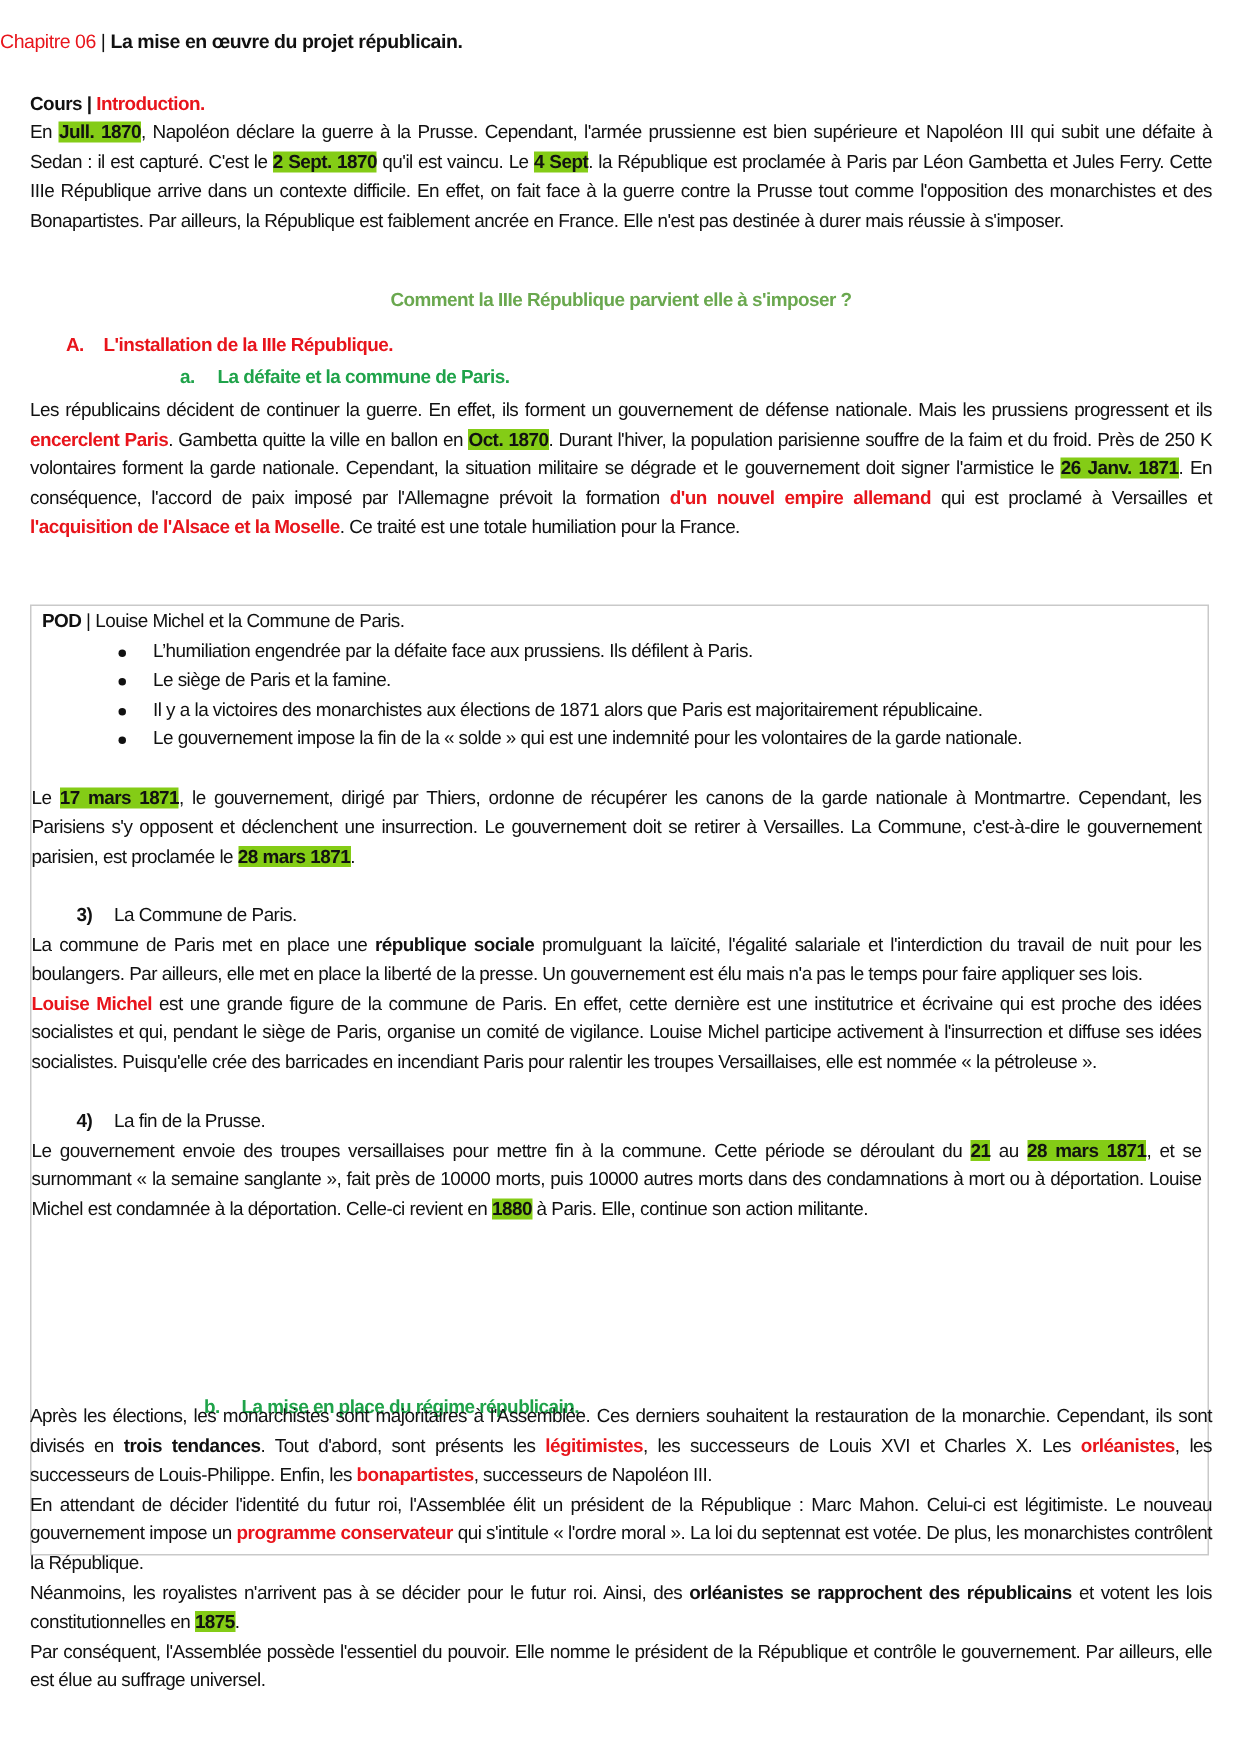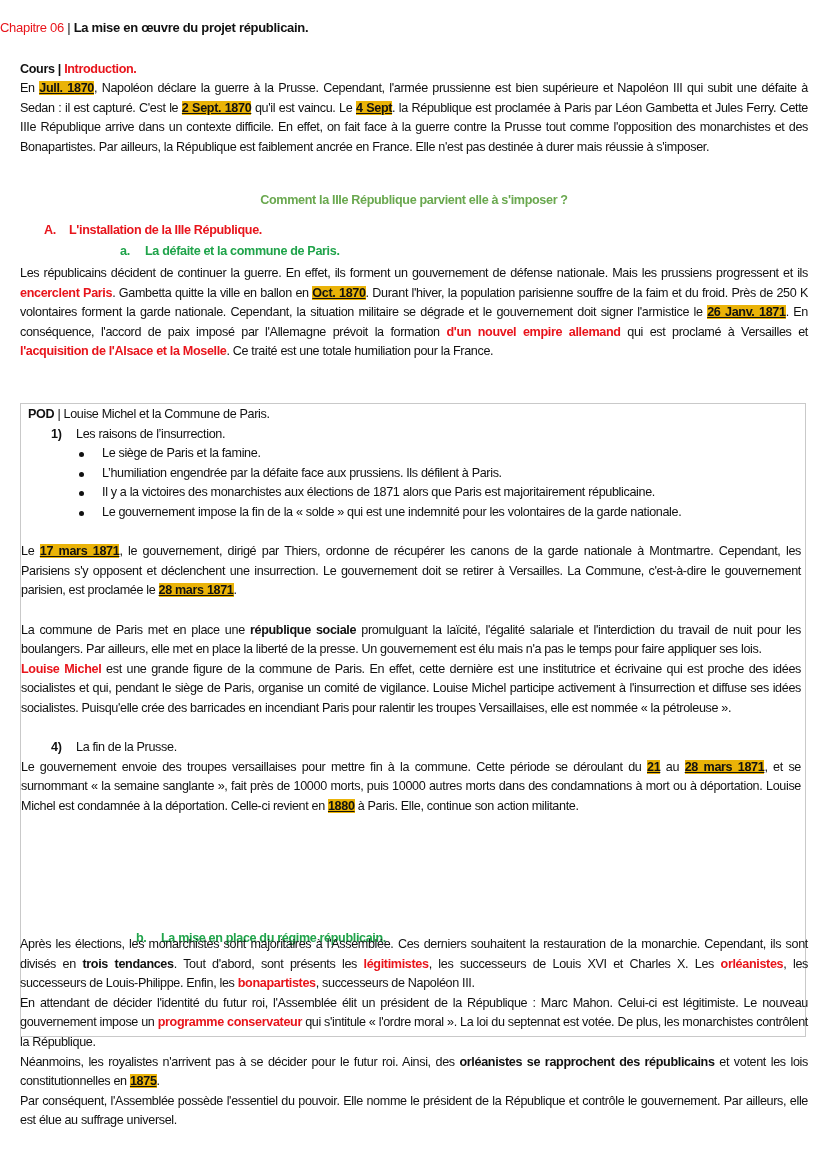--- a/index.html
+++ b/index.html
@@ -13,21 +13,21 @@
     font-family: "Liberation Sans", sans-serif;
     font-size: 12.6px;
     line-height: 19.6px;
     letter-spacing: -0.35px;
   }
   .just { text-align: justify; }
   .red { color: #e8141b; }
   .green { color: #1fa34a; }
   .olive { color: #6aa84f; }
   .b { font-weight: bold; }
-  .hl { background: #eab308; font-weight: bold; text-decoration: underline; }
+  .hl { background: #84cc16; font-weight: bold; }
   .title {
     position: absolute; top: 20px; left: 0; width: 828px; text-align: left;
     font-size: 13px; font-weight: bold; letter-spacing: -0.3px;
   }
   .block { position: absolute; left: 20px; width: 788px; }
   .podbox {
     position: absolute; left: 20px; top: 403px; width: 786px; height: 634px;
     border: 1px solid #c9c9c9;
     box-sizing: border-box;
   }
@@ -68,36 +68,36 @@
   <div class="block p just" style="top:264px;">
     <span>Les républicains décident de continuer la guerre. En effet, ils forment un gouvernement de défense nationale. Mais les prussiens progressent et ils </span><span class="b red">encerclent Paris</span><span>. Gambetta quitte la ville en ballon en </span><span class="hl">Oct. 1870</span><span>. Durant l'hiver, la population parisienne souffre de la faim et du froid. Près de 250 K volontaires forment la garde nationale. Cependant, la situation militaire se dégrade et le gouvernement doit signer l'armistice le </span><span class="hl">26 Janv. 1871</span><span>. En conséquence, l'accord de paix imposé par l'Allemagne prévoit la formation </span><span class="b red">d'un nouvel empire allemand</span><span> qui est proclamé à Versailles et </span><span class="b red">l'acquisition de l'Alsace et la Moselle</span><span>. Ce traité est une totale humiliation pour la France.</span>
   </div>
 
   <div class="podbox">
     <div class="podinner">
       <div class="p">
         <span class="b">POD</span><span> | </span><span>Louise Michel et la Commune de Paris.</span>
       </div>
 
-      <div class="p" style="padding-left:23px;">
-        <span class="num">1)</span><span>Les raisons de l’insurrection.</span>
-      </div>
       <ul class="bul p">
+        <li>L’humiliation engendrée par la défaite face aux prussiens. Ils défilent à Paris.</li>
         <li>Le siège de Paris et la famine.</li>
-        <li>L’humiliation engendrée par la défaite face aux prussiens. Ils défilent à Paris.</li>
         <li>Il y a la victoires des monarchistes aux élections de 1871 alors que Paris est majoritairement républicaine.</li>
         <li>Le gouvernement impose la fin de la « solde » qui est une indemnité pour les volontaires de la garde nationale.</li>
       </ul>
       <div class="sp"></div>
 
       <div class="p just" style="margin-left:-7px; width:780px;">
         <span>Le </span><span class="hl">17 mars 1871</span><span>, le gouvernement, dirigé par Thiers, ordonne de récupérer les canons de la garde nationale à Montmartre. Cependant, les Parisiens s'y opposent et déclenchent une insurrection. Le gouvernement doit se retirer à Versailles. La Commune, c'est-à-dire le gouvernement parisien, est proclamée le </span><span class="hl">28 mars 1871</span><span>.</span>
       </div>
       <div class="sp"></div>
 
+      <div class="p" style="padding-left:23px;">
+        <span class="num">3)</span><span>La Commune de Paris.</span>
+      </div>
       <div class="p just" style="margin-left:-7px; width:780px;">
         <span>La commune de Paris met en place une </span><span class="b">république sociale</span><span> promulguant la laïcité, l'égalité salariale et l'interdiction du travail de nuit pour les boulangers. Par ailleurs, elle met en place la liberté de la presse. Un gouvernement est élu mais n'a pas le temps pour faire appliquer ses lois.</span>
       </div>
       <div class="p just" style="margin-left:-7px; width:780px;">
         <span class="b red">Louise Michel</span><span> est une grande figure de la commune de Paris. En effet, cette dernière est une institutrice et écrivaine qui est proche des idées socialistes et qui, pendant le siège de Paris, organise un comité de vigilance. Louise Michel participe activement à l'insurrection et diffuse ses idées socialistes. Puisqu'elle crée des barricades en incendiant Paris pour ralentir les troupes Versaillaises, elle est nommée « la pétroleuse ».</span>
       </div>
       <div class="sp"></div>
 
       <div class="p" style="padding-left:23px;">
         <span class="num">4)</span><span>La fin de la Prusse.</span>

